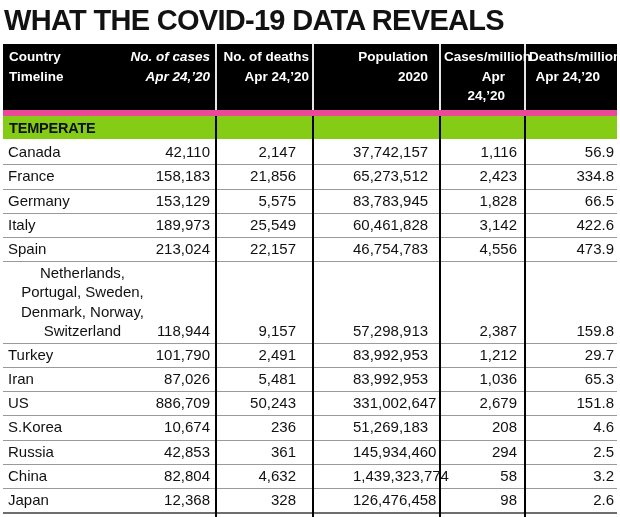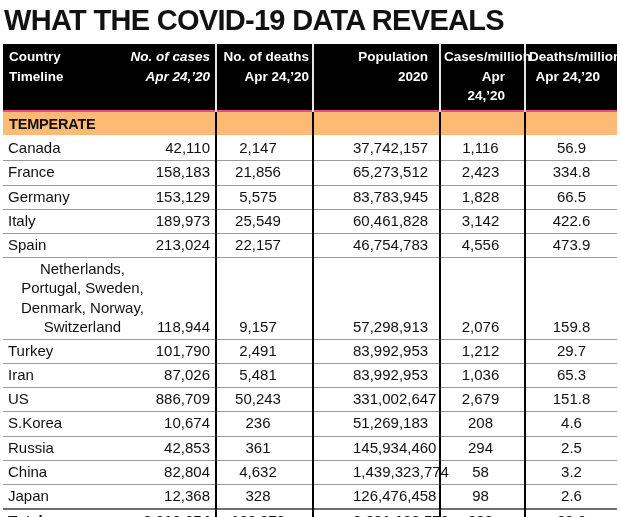--- a/index.html
+++ b/index.html
@@ -55,37 +55,37 @@
   tbody td {
     vertical-align: bottom;
     padding: 1px 3px 3px 3px;
     line-height: 1.28;
   }
   td.vline { border-right: 2px solid #000000; }
 
   tr.row { border-top: 1.5px solid #9a9a9a; }
 
   tr.section-row {
-    background: #fdba74;
-    border-top: 2px solid #ec4899;
+    background: #84cc16;
+    border-top: 6px solid #ec4899;
   }
   tr.section-row td { padding: 2px 3px 2px 3px; }
   .section-label { font-weight: bold; font-size: 14.5px; padding-left: 3px; letter-spacing: -0.2px; }
 
   tr.first-data { border-top: 2px solid #ffffff; }
 
   td.cell-country-cases .cc-flex {
     display: flex;
     justify-content: space-between;
     align-items: flex-end;
   }
   .country-name { text-align: center; padding-left: 2px; max-width: 163px; }
   .cases-value  { text-align: center; padding-right: 2px; white-space: nowrap; }
 
-  td.num { text-align: center; white-space: nowrap; }
+  td.num { text-align: right; white-space: nowrap; }
   td.cell-deaths     { padding-right: 16px; }
   td.cell-population { padding-right: 11px; padding-left: 39px; }
   td.cell-cpm        { padding-right: 7px; }
   td.cell-dpm        { padding-right: 3px; }
 
   tr.total-row { border-top: 2px solid #6e6e6e; font-weight: bold; }
   tr.total-row td { padding-bottom: 1px; }
 </style>
 </head>
 <body>
@@ -204,21 +204,21 @@
         </tr>
         <tr class="row data-row">
           <td class="cell-country-cases vline" colspan="2">
             <div class="cc-flex">
               <span class="country-name">Netherlands, Portugal, Sweden, Denmark, Norway, Switzerland</span>
               <span class="cases-value">118,944</span>
             </div>
           </td>
           <td class="num cell-deaths vline">9,157</td>
           <td class="num cell-population vline">57,298,913</td>
-          <td class="num cell-cpm vline">2,076</td>
+          <td class="num cell-cpm vline">2,387</td>
           <td class="num cell-dpm">159.8</td>
         </tr>
         <tr class="row data-row">
           <td class="cell-country-cases vline" colspan="2">
             <div class="cc-flex">
               <span class="country-name">Turkey</span>
               <span class="cases-value">101,790</span>
             </div>
           </td>
           <td class="num cell-deaths vline">2,491</td>

